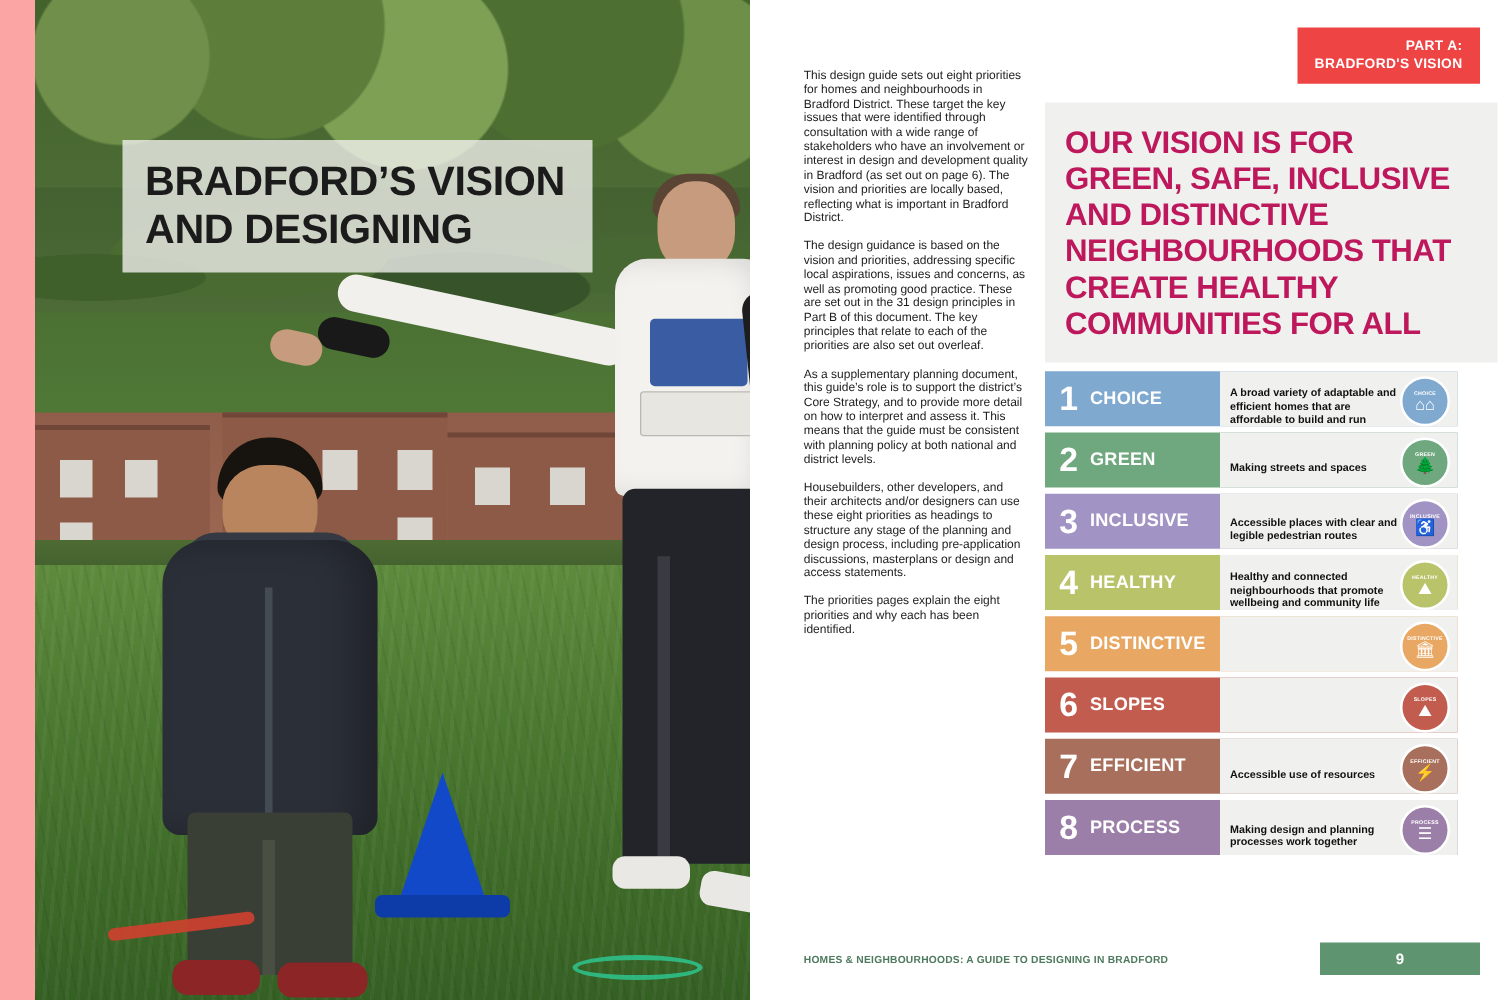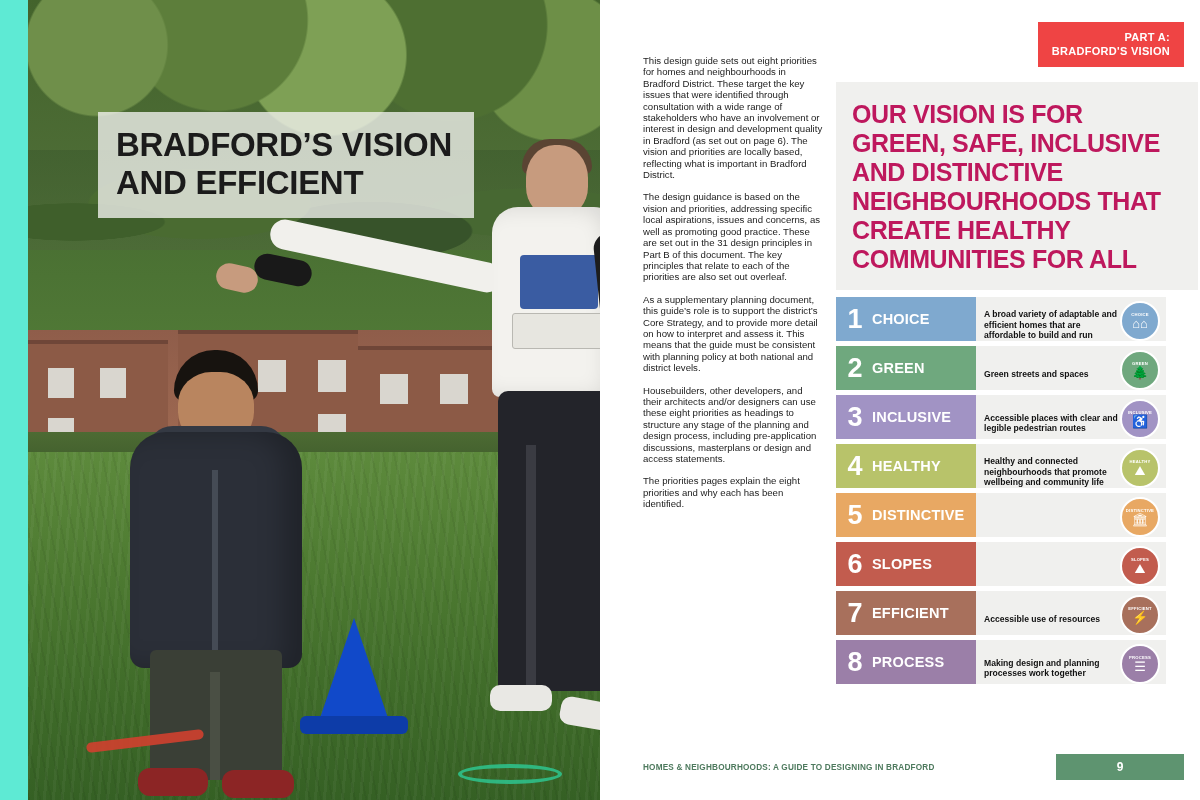--- a/index.html
+++ b/index.html
@@ -8,21 +8,21 @@
     background:#ffffff;
     font-family:"Liberation Sans", sans-serif;
     overflow:hidden;
     position:relative;
   }
   .page{position:absolute;inset:0;}
 
   
   .left-page{
     position:absolute;left:0;top:0;width:600px;height:800px;
-    background:#5eead4;
+    background:#fca5a5;
   }
   .photo{
     position:absolute;left:28px;top:0;width:572px;height:800px;
     overflow:hidden;
     background:#4f7a34;
   }
   
   .ph-sky{
     position:absolute;left:0;top:0;width:100%;height:250px;
     background:
@@ -230,21 +230,21 @@
           <div class="fc-shoe2"></div>
       </div>
 
       <div class="cone"></div>
       <div class="cone-base"></div>
       <div class="marker1"></div>
       <div class="marker2"></div>
 
       <div class="photo-title">
         <div>BRADFORD’S VISION</div>
-        <div>AND EFFICIENT</div>
+        <div>AND DESIGNING</div>
       </div>
     </div>
   </div>
 
   <div class="gutter"></div>
 
   <div class="right-page">
 
     <div class="part-tab">
       <div>PART A:</div>
@@ -273,21 +273,21 @@
         <div class="badge" style="background:#7fa9cf;">
           <div class="btxt">CHOICE</div>
           <div class="bicon">⌂⌂</div>
         </div>
       </div>
 
       <div class="prio" style="background:#6fa87e;">
         <div class="panel"></div>
         <div class="num">2</div>
         <div class="name">GREEN</div>
-        <div class="desc">Green streets and spaces</div>
+        <div class="desc">Making streets and spaces</div>
         <div class="badge" style="background:#6fa87e;">
           <div class="btxt">GREEN</div>
           <div class="bicon">🌲</div>
         </div>
       </div>
 
       <div class="prio" style="background:#a193c4;">
         <div class="panel"></div>
         <div class="num">3</div>
         <div class="name">INCLUSIVE</div>

